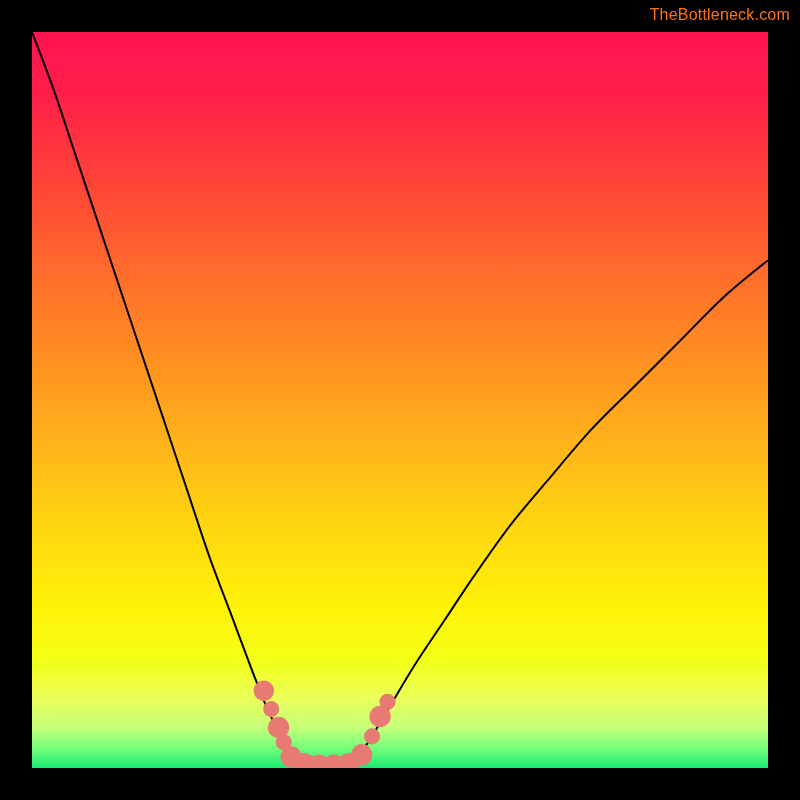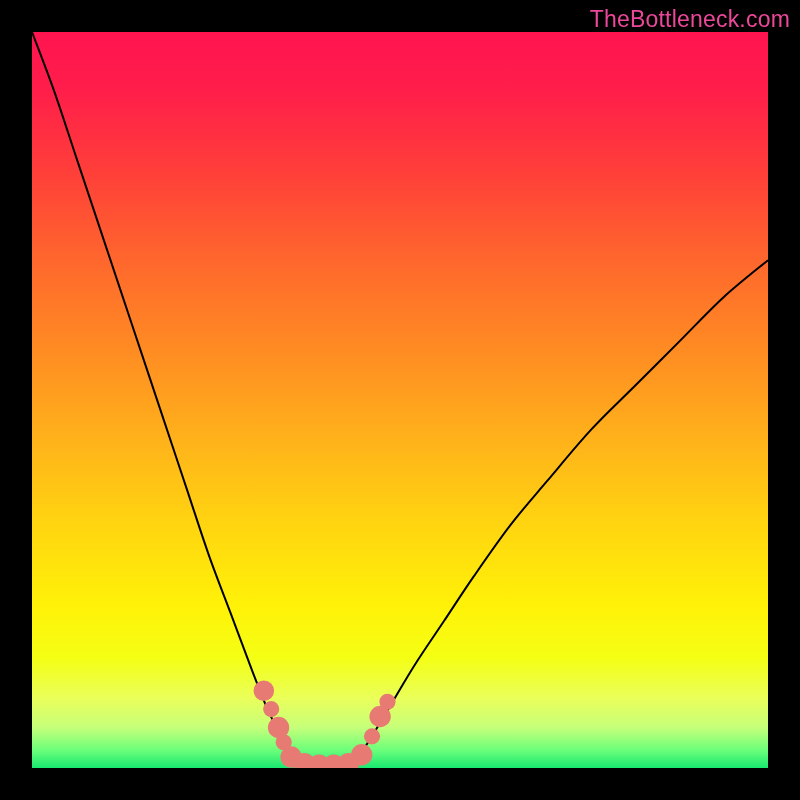--- a/index.html
+++ b/index.html
@@ -16,22 +16,22 @@
     left: 32px;
     top: 32px;
     width: 736px;
     height: 736px;
     overflow: hidden;
   }
   .watermark {
     position: absolute;
     top: 6px;
     right: 10px;
-    color: #ec4899;
-    font-size: 23px;
+    color: #f97316;
+    font-size: 16px;
     font-weight: 400;
     letter-spacing: 0.2px;
     z-index: 10;
     font-family: Arial, Helvetica, sans-serif;
   }
   svg { display: block; }
 </style>
 </head>
 <body>
 

